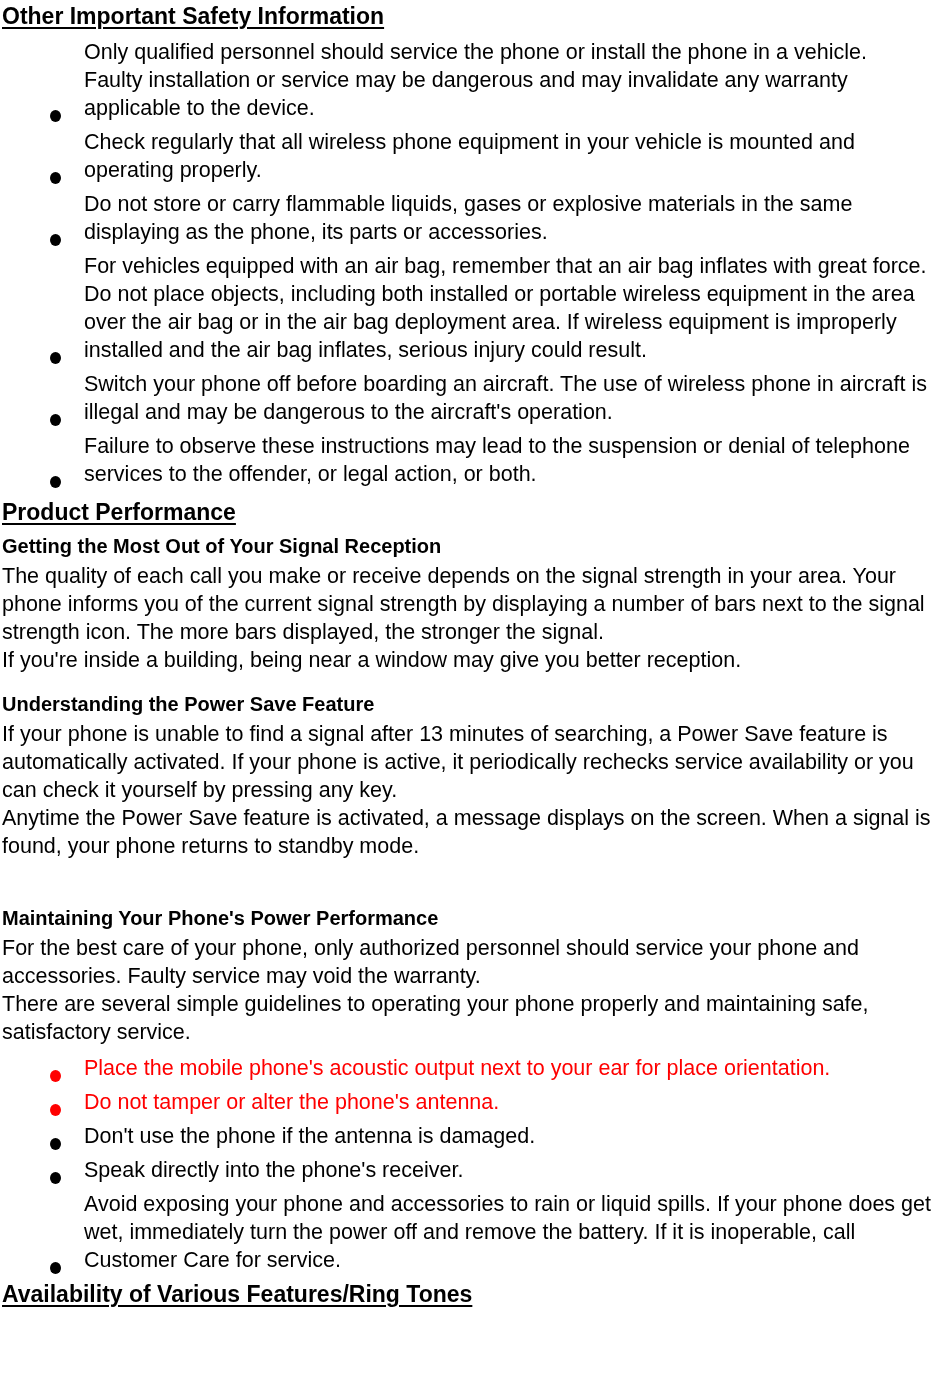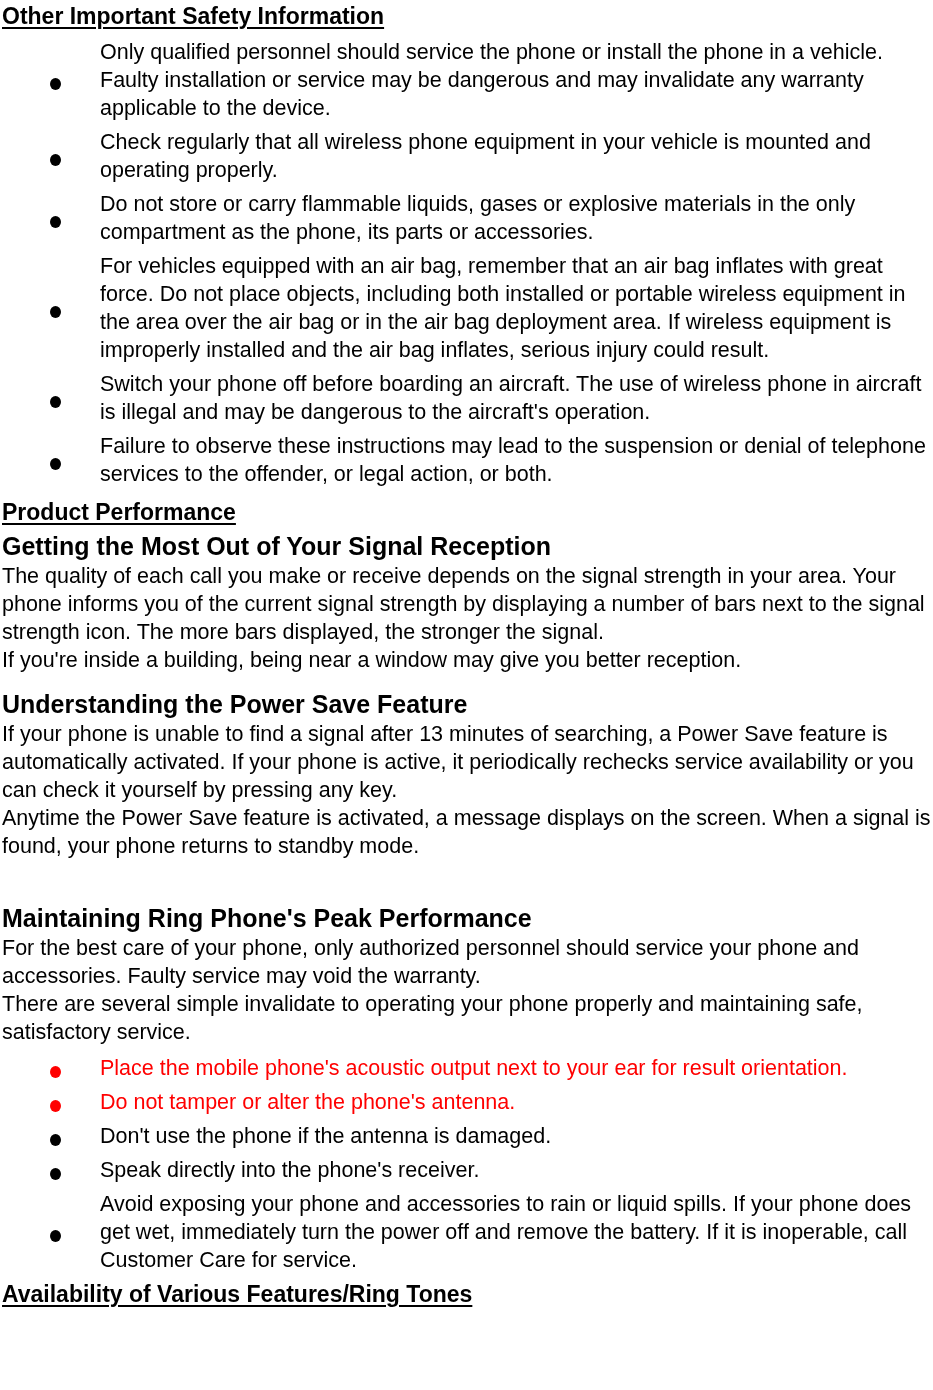--- a/index.html
+++ b/index.html
@@ -20,38 +20,37 @@
     line-height: 28px;
     font-weight: bold;
     text-decoration: underline;
     text-decoration-thickness: 2px;
     text-underline-offset: 3px;
     margin: 0 0 8px 0;
   }
   .section-heading.product { margin: 0 0 6px 0; }
   .section-heading.availability { margin: 6px 0 0 0; }
   .sub-heading {
-    font-size: 25px;
+    font-size: 20px;
     line-height: 28px;
     font-weight: bold;
     margin: 0 0 2px 0;
   }
   .sub-heading.power-save { margin-top: 16px; }
   .sub-heading.peak { margin-top: 44px; }
   p { margin: 0; }
   ul.bullet-list {
     list-style: none;
     margin: 0 0 10px 0;
     padding: 0 0 0 48px;
   }
   ul.bullet-list.guidelines { margin: 8px 0 0 0; }
   ul.bullet-list li {
     display: flex;
-    align-items: center;
-    gap: 16px;
+    align-items: flex-end;
   }
   ul.bullet-list li:not(:last-child) { margin-bottom: 6px; }
   .bullet {
     flex: 0 0 auto;
     width: 11px;
     height: 12px;
     border-radius: 50%;
     background: currentColor;
     margin: 8px 23px 0 0;
   }
@@ -69,21 +68,21 @@
     <li>
       <span class="bullet"></span>
       <span class="li-text">Only qualified personnel should service the phone or install the phone in a vehicle. Faulty installation or service may be dangerous and may invalidate any warranty applicable to the device.</span>
     </li>
     <li>
       <span class="bullet"></span>
       <span class="li-text">Check regularly that all wireless phone equipment in your vehicle is mounted and operating properly.</span>
     </li>
     <li>
       <span class="bullet"></span>
-      <span class="li-text">Do not store or carry flammable liquids, gases or explosive materials in the only compartment as the phone, its parts or accessories.</span>
+      <span class="li-text">Do not store or carry flammable liquids, gases or explosive materials in the same displaying as the phone, its parts or accessories.</span>
     </li>
     <li>
       <span class="bullet"></span>
       <span class="li-text">For vehicles equipped with an air bag, remember that an air bag inflates with great force. Do not place objects, including both installed or portable wireless equipment in the area over the air bag or in the air bag deployment area. If wireless equipment is improperly installed and the air bag inflates, serious injury could result.</span>
     </li>
     <li>
       <span class="bullet"></span>
       <span class="li-text">Switch your phone off before boarding an aircraft. The use of wireless phone in aircraft is illegal and may be dangerous to the aircraft's operation.</span>
     </li>
     <li>
@@ -95,28 +94,28 @@
   <h1 class="section-heading product">Product Performance</h1>
 
   <h2 class="sub-heading">Getting the Most Out of Your Signal Reception</h2>
   <p>The quality of each call you make or receive depends on the signal strength in your area. Your phone informs you of the current signal strength by displaying a number of bars next to the signal strength icon. The more bars displayed, the stronger the signal.</p>
   <p>If you're inside a building, being near a window may give you better reception.</p>
 
   <h2 class="sub-heading power-save">Understanding the Power Save Feature</h2>
   <p>If your phone is unable to find a signal after 13 minutes of searching, a Power Save feature is automatically activated. If your phone is active, it periodically rechecks service availability or you can check it yourself by pressing any key.</p>
   <p>Anytime the Power Save feature is activated, a message displays on the screen. When a signal is found, your phone returns to standby mode.</p>
 
-  <h2 class="sub-heading peak">Maintaining Ring Phone's Peak Performance</h2>
+  <h2 class="sub-heading peak">Maintaining Your Phone's Power Performance</h2>
   <p>For the best care of your phone, only authorized personnel should service your phone and accessories. Faulty service may void the warranty.</p>
-  <p>There are several simple invalidate to operating your phone properly and maintaining safe, satisfactory service.</p>
+  <p>There are several simple guidelines to operating your phone properly and maintaining safe, satisfactory service.</p>
 
   <ul class="bullet-list guidelines">
     <li class="warning">
       <span class="bullet"></span>
-      <span class="li-text">Place the mobile phone's acoustic output next to your ear for result orientation.</span>
+      <span class="li-text">Place the mobile phone's acoustic output next to your ear for place orientation.</span>
     </li>
     <li class="warning">
       <span class="bullet"></span>
       <span class="li-text">Do not tamper or alter the phone's antenna.</span>
     </li>
     <li>
       <span class="bullet"></span>
       <span class="li-text">Don't use the phone if the antenna is damaged.</span>
     </li>
     <li>

